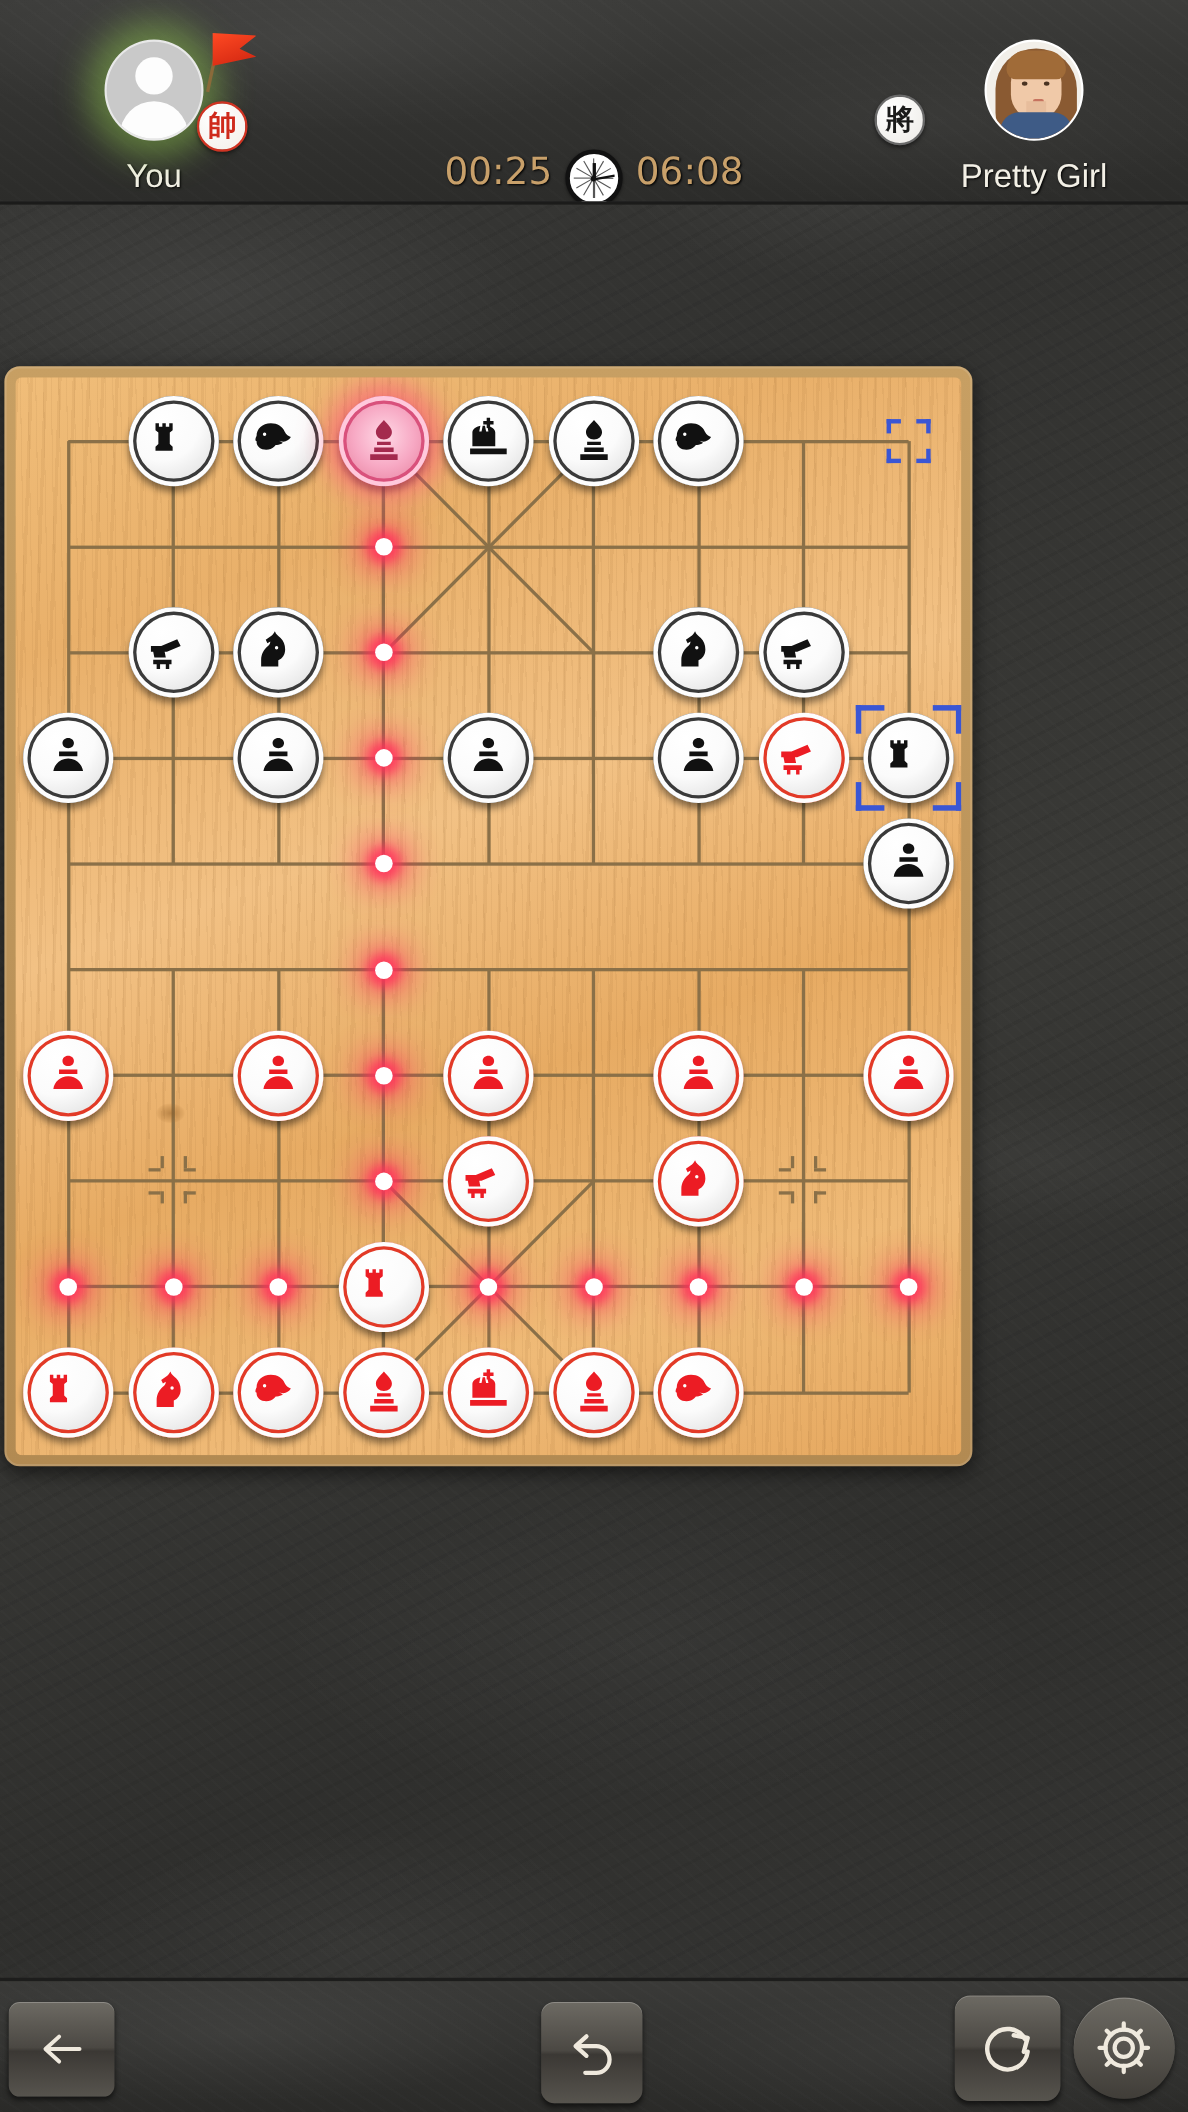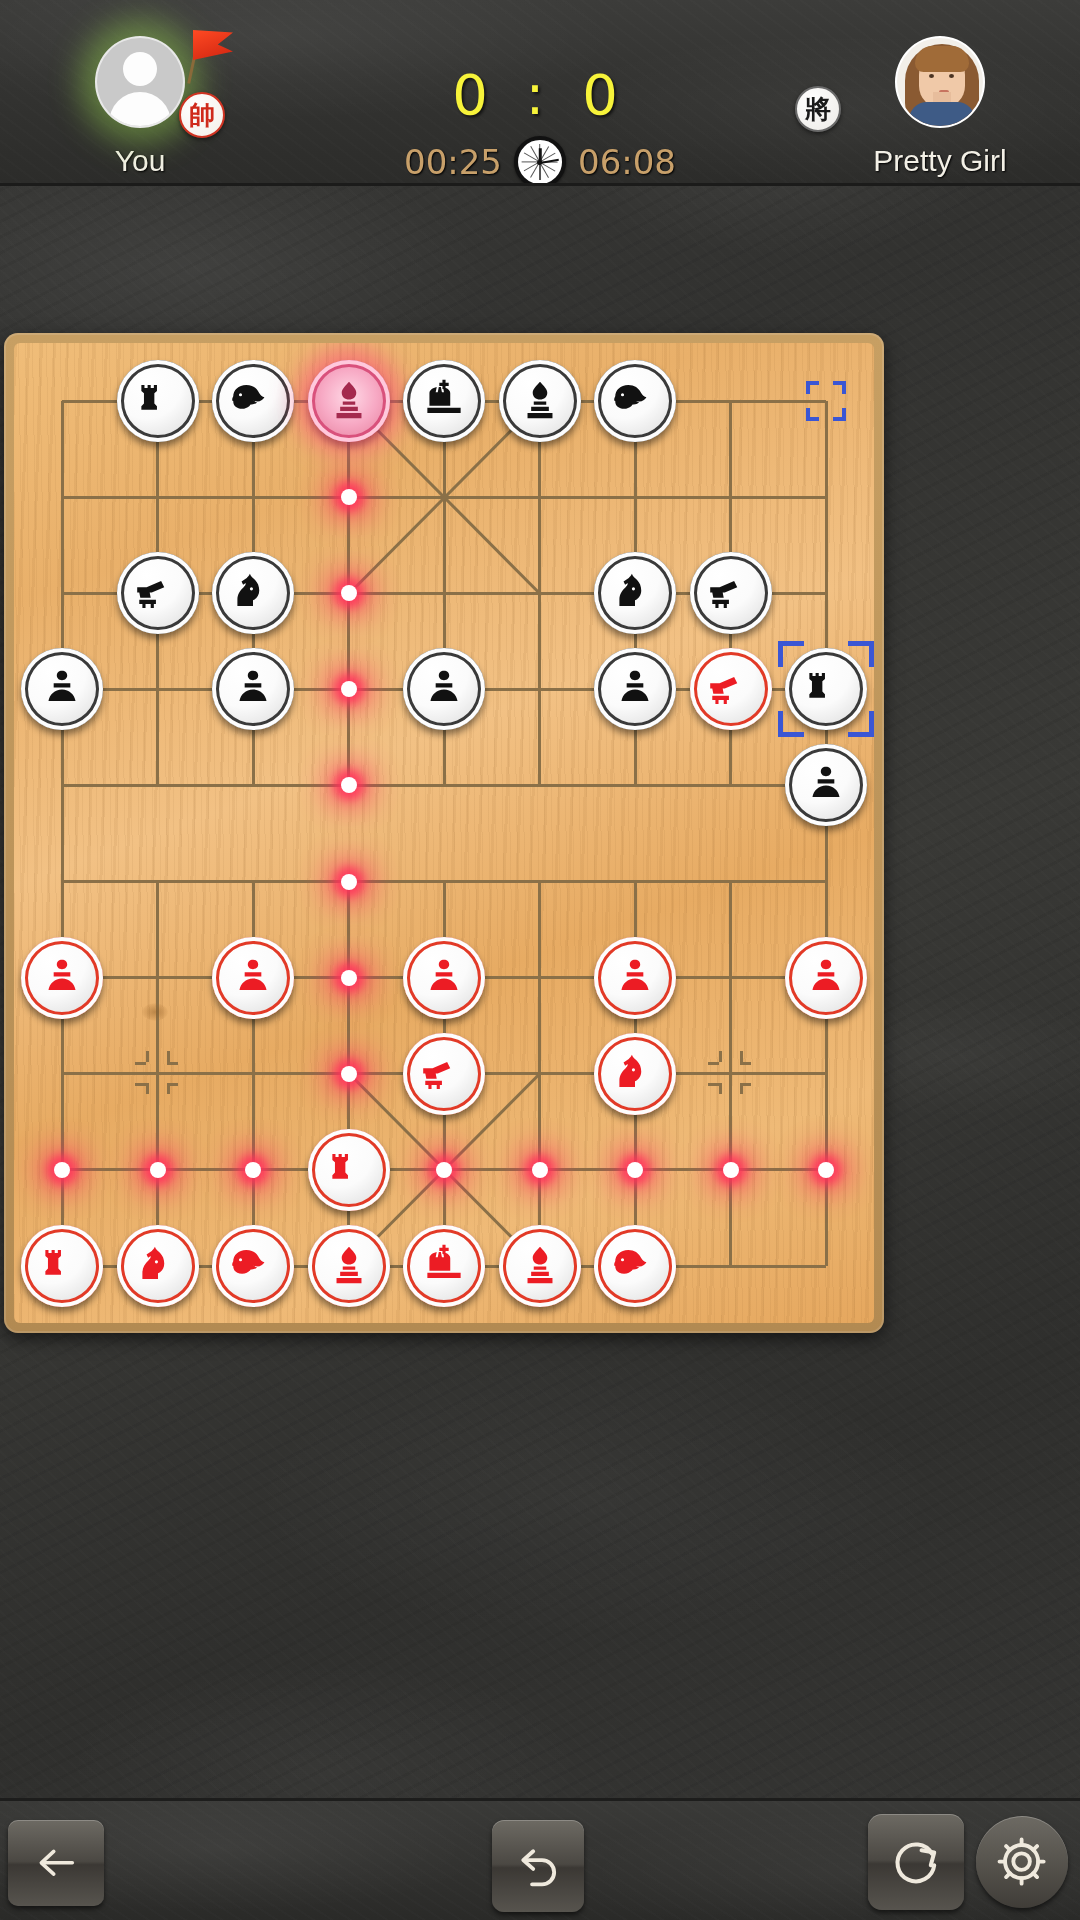--- a/index.html
+++ b/index.html
@@ -115,21 +115,21 @@
   
   .score{
     position:absolute; left:50%; top:62px; transform:translateX(-50%);
     font-size:56px; color:#f7f33a; letter-spacing:10px; font-weight:normal;
     text-shadow:2px 2px 3px rgba(0,0,0,.65);
     white-space:nowrap;
     font-family:"DejaVu Sans", sans-serif;
   }
   .clockrow{
     position:absolute; left:50%; top:136px; transform:translateX(-50%);
-    display:flex; align-items:center; gap:12px; white-space:nowrap;
+    display:flex; align-items:flex-start; gap:12px; white-space:nowrap;
   }
   .clocktime{ font-size:34px; color:#c8a06a; text-shadow:1px 1px 2px #000; font-family:"DejaVu Sans", sans-serif; }
   .clockface{
     width:52px; height:52px; border-radius:50%;
     background:#fff; border:4px solid #111; position:relative;
     box-shadow:0 1px 3px rgba(0,0,0,.6);
   }
   .clockface .hand{ position:absolute; left:50%; top:50%; background:#111; transform-origin:0 50%; }
   .clockface .h1{ width:15px; height:2.5px; transform:rotate(-90deg); }
   .clockface .h2{ width:19px; height:2px; transform:rotate(-10deg); }
@@ -258,21 +258,20 @@
       </div>
       <div class="flag">
         <div class="pole"></div>
         <div class="cloth"></div>
       </div>
       <div class="side-badge red">帥</div>
     </div>
     <div class="pname">You</div>
   </div>
 
-  <div class="score">0 : 0</div>
 
   <div class="clockrow">
     <div class="clocktime">00:25</div>
     <div class="clockface">
       <div class="tickmarks" id="ticks">
           <i style="transform: rotate(0deg);"></i>
           <i style="transform: rotate(30deg);"></i>
           <i style="transform: rotate(60deg);"></i>
           <i style="transform: rotate(90deg);"></i>
           <i style="transform: rotate(120deg);"></i>

